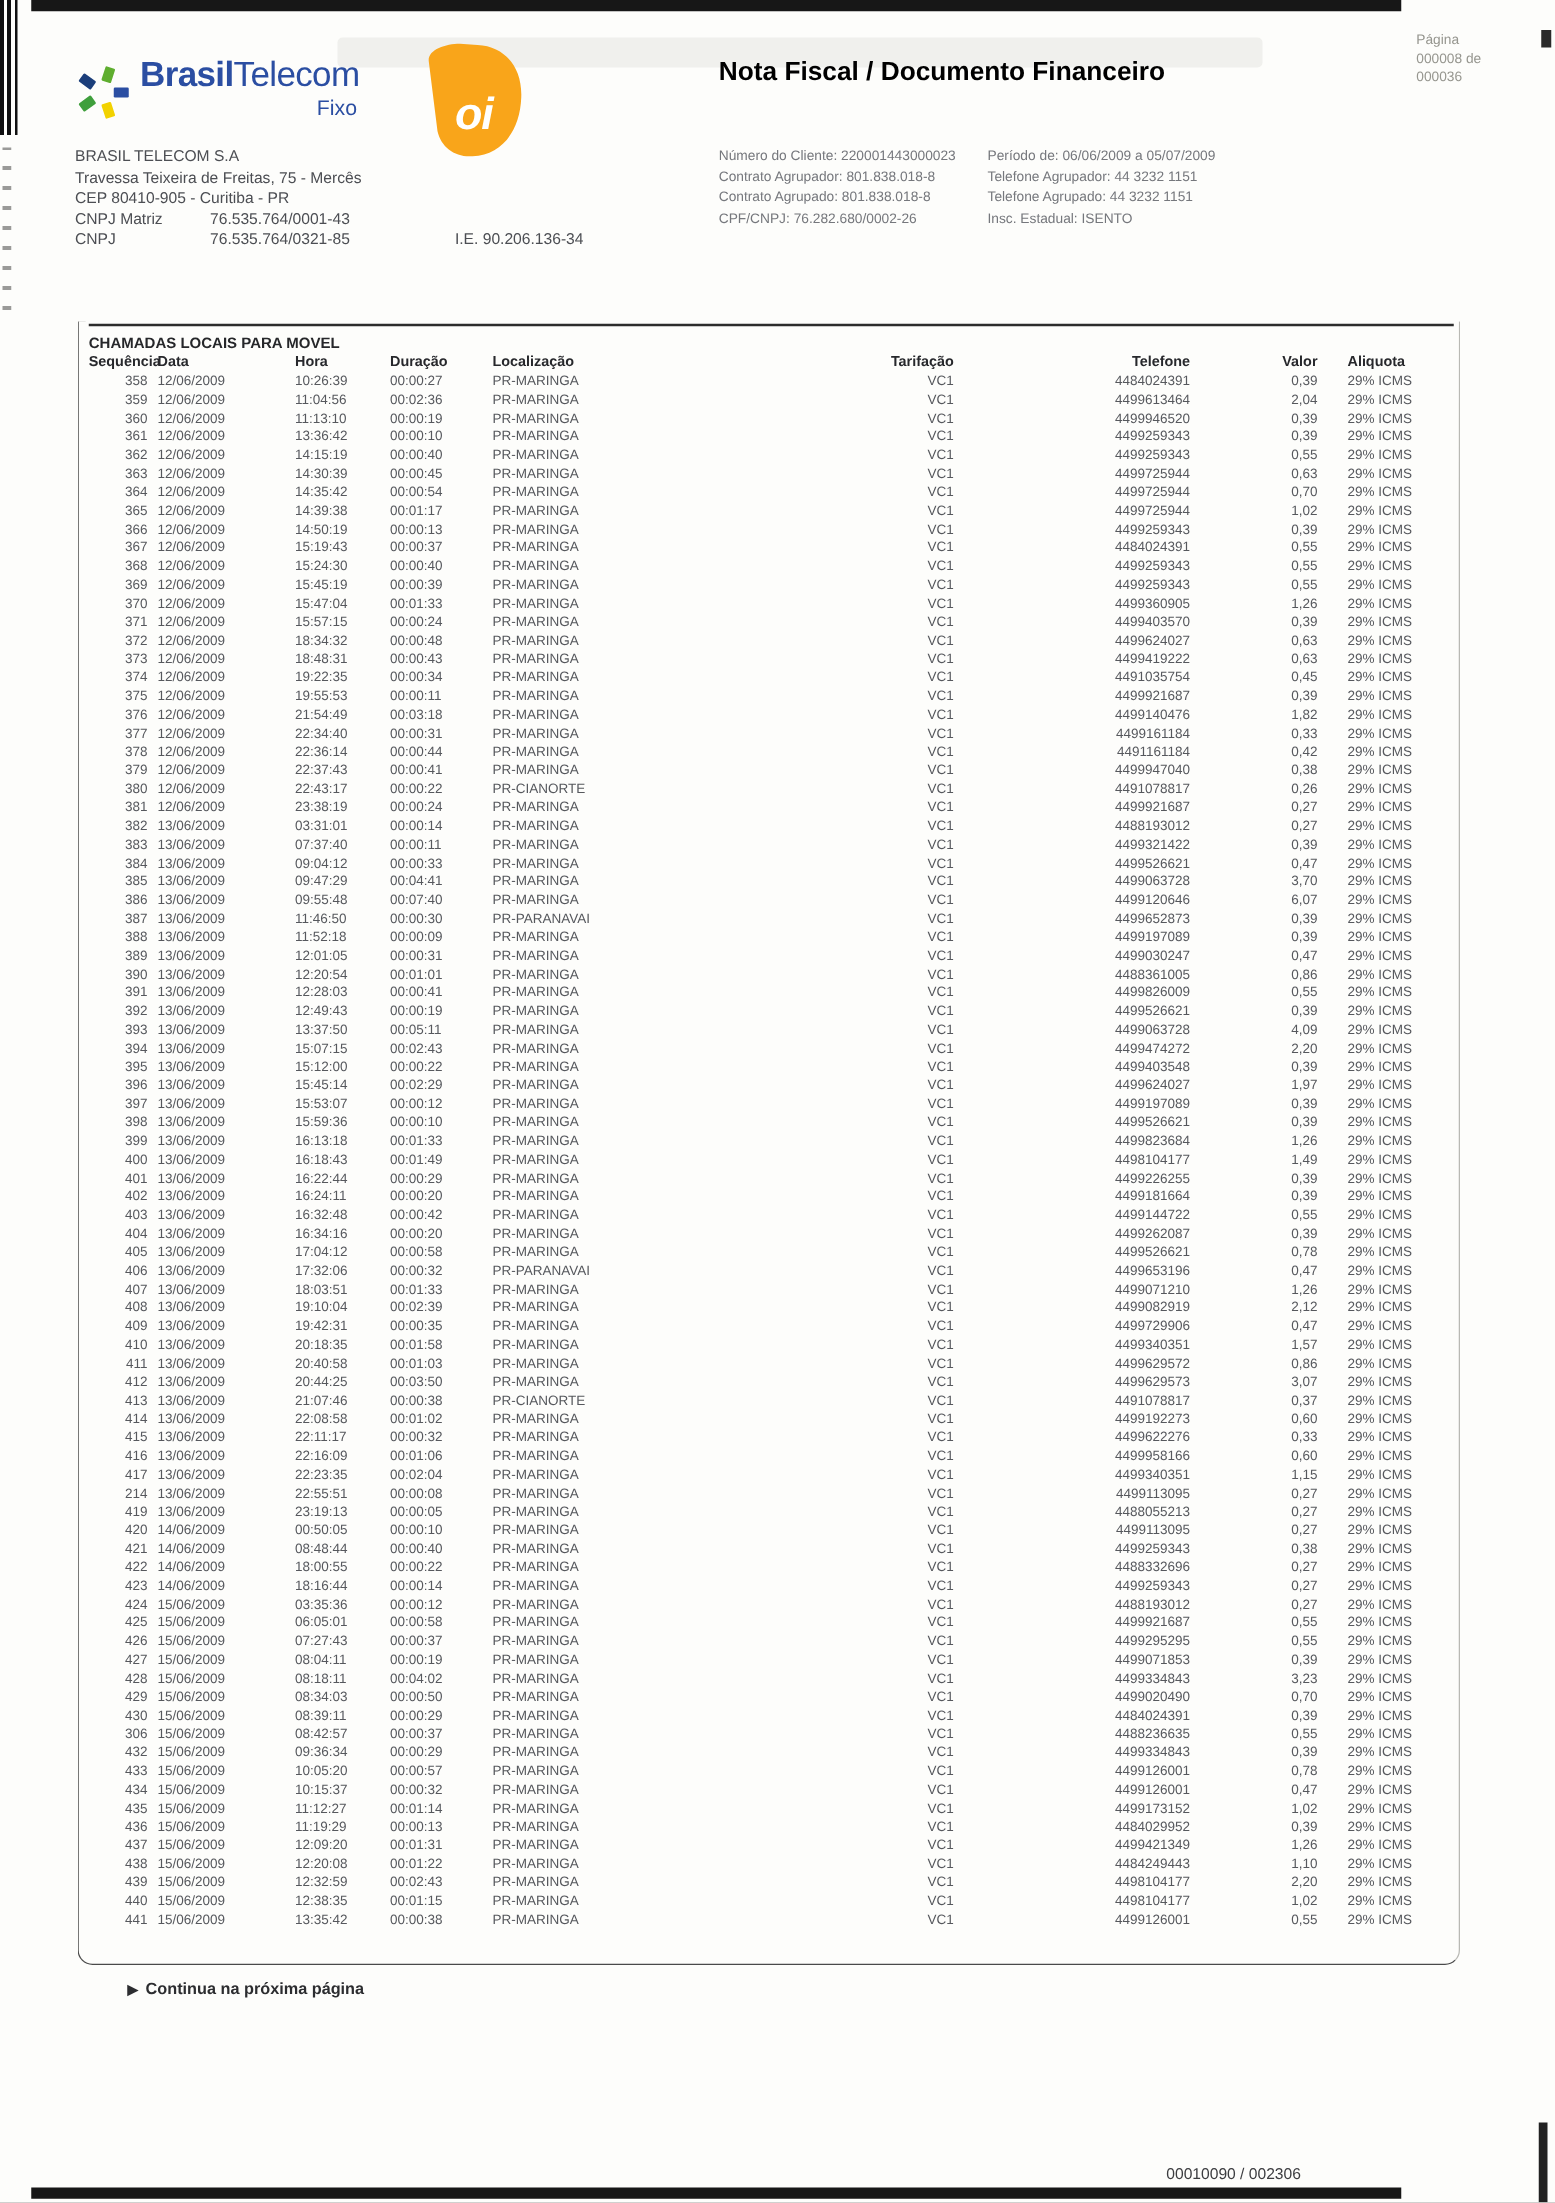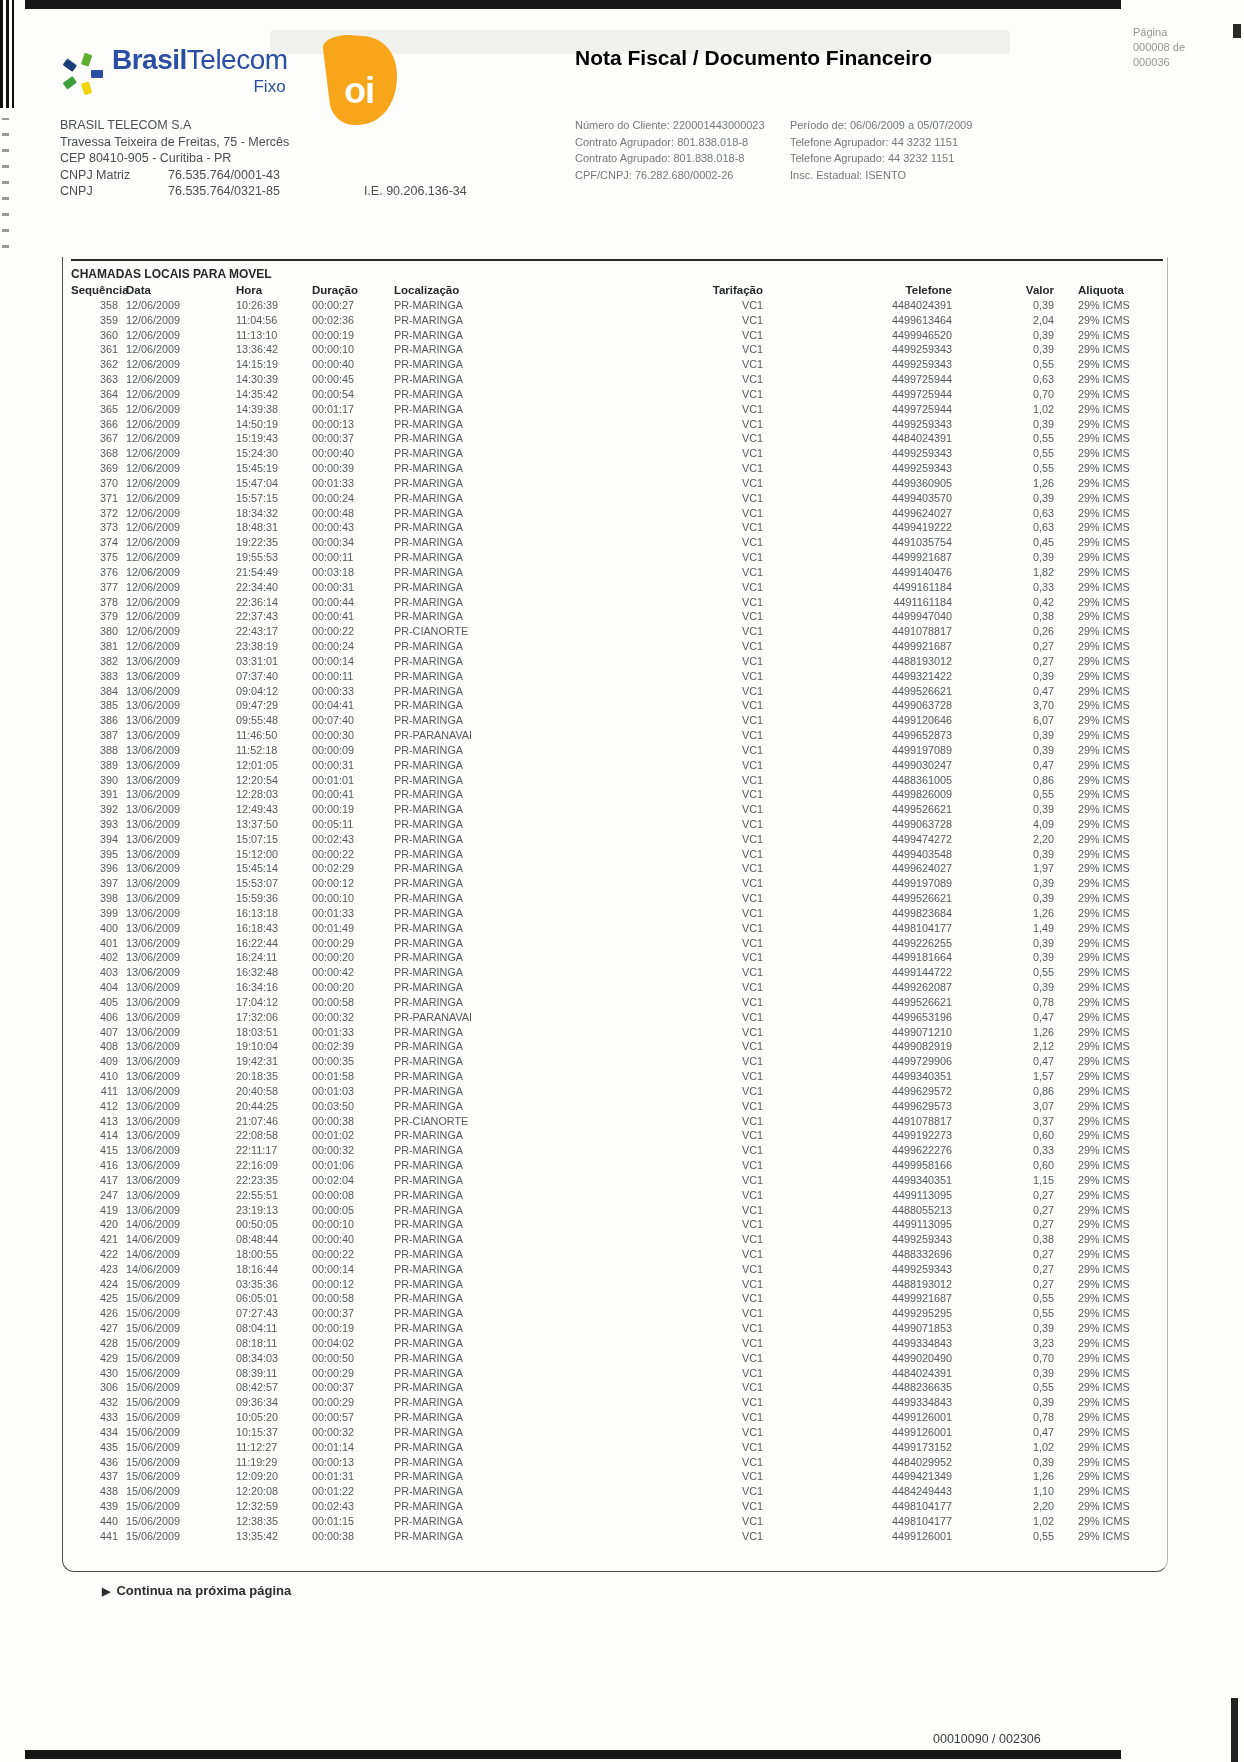--- a/index.html
+++ b/index.html
@@ -20,21 +20,21 @@
   .right-dot{position:absolute;left:1233px;top:24px;width:8px;height:14px;background:#2a2a2a;}
 
   
   .brand{position:absolute;left:60px;top:44px;display:flex;align-items:center;}
   .brand .star{width:44px;height:46px;margin-top:6px;}
   .brand-text{margin-left:8px;line-height:1;}
   .brand-line{font-size:28px;letter-spacing:-0.5px;white-space:nowrap;}
   .brand-bold{font-weight:bold;color:#2b4ea2;}
   .brand-light{color:#2b4ea2;}
   .brand-sub{font-size:17px;color:#2b4ea2;text-align:right;margin-top:4px;padding-right:2px;}
-  .oi{position:absolute;left:320px;top:34px;width:80px;height:94px;}
+  .oi{position:absolute;left:340px;top:34px;width:80px;height:94px;font-style:italic;}
   .oi svg{width:80px;height:94px;}
   .oi .oi-txt{position:absolute;left:24px;top:36px;font-size:36px;font-weight:bold;color:#ffffff;letter-spacing:-1px;}
   .doc-title{position:absolute;left:575px;top:46px;font-size:21px;font-weight:bold;color:#000000;}
   .page-info{position:absolute;left:1133px;top:25px;font-size:11px;color:#96968f;line-height:15px;}
 
   
   .company{position:absolute;left:60px;top:117px;font-size:12.5px;color:#4c4e53;line-height:16.5px;}
   .company .row{white-space:nowrap;}
   .lbl-w{display:inline-block;width:108px;}
   .ie{display:inline-block;margin-left:84px;}
@@ -802,21 +802,21 @@
           <span class="c1">13/06/2009</span>
           <span class="c2">22:23:35</span>
           <span class="c3">00:02:04</span>
           <span class="c4">PR-MARINGA</span>
           <span class="c5">VC1</span>
           <span class="c6">4499340351</span>
           <span class="c7">1,15</span>
           <span class="c8">29% ICMS</span>
         </div>
         <div class="grid-row trow">
-          <span class="c0">247</span>
+          <span class="c0">214</span>
           <span class="c1">13/06/2009</span>
           <span class="c2">22:55:51</span>
           <span class="c3">00:00:08</span>
           <span class="c4">PR-MARINGA</span>
           <span class="c5">VC1</span>
           <span class="c6">4499113095</span>
           <span class="c7">0,27</span>
           <span class="c8">29% ICMS</span>
         </div>
         <div class="grid-row trow">

